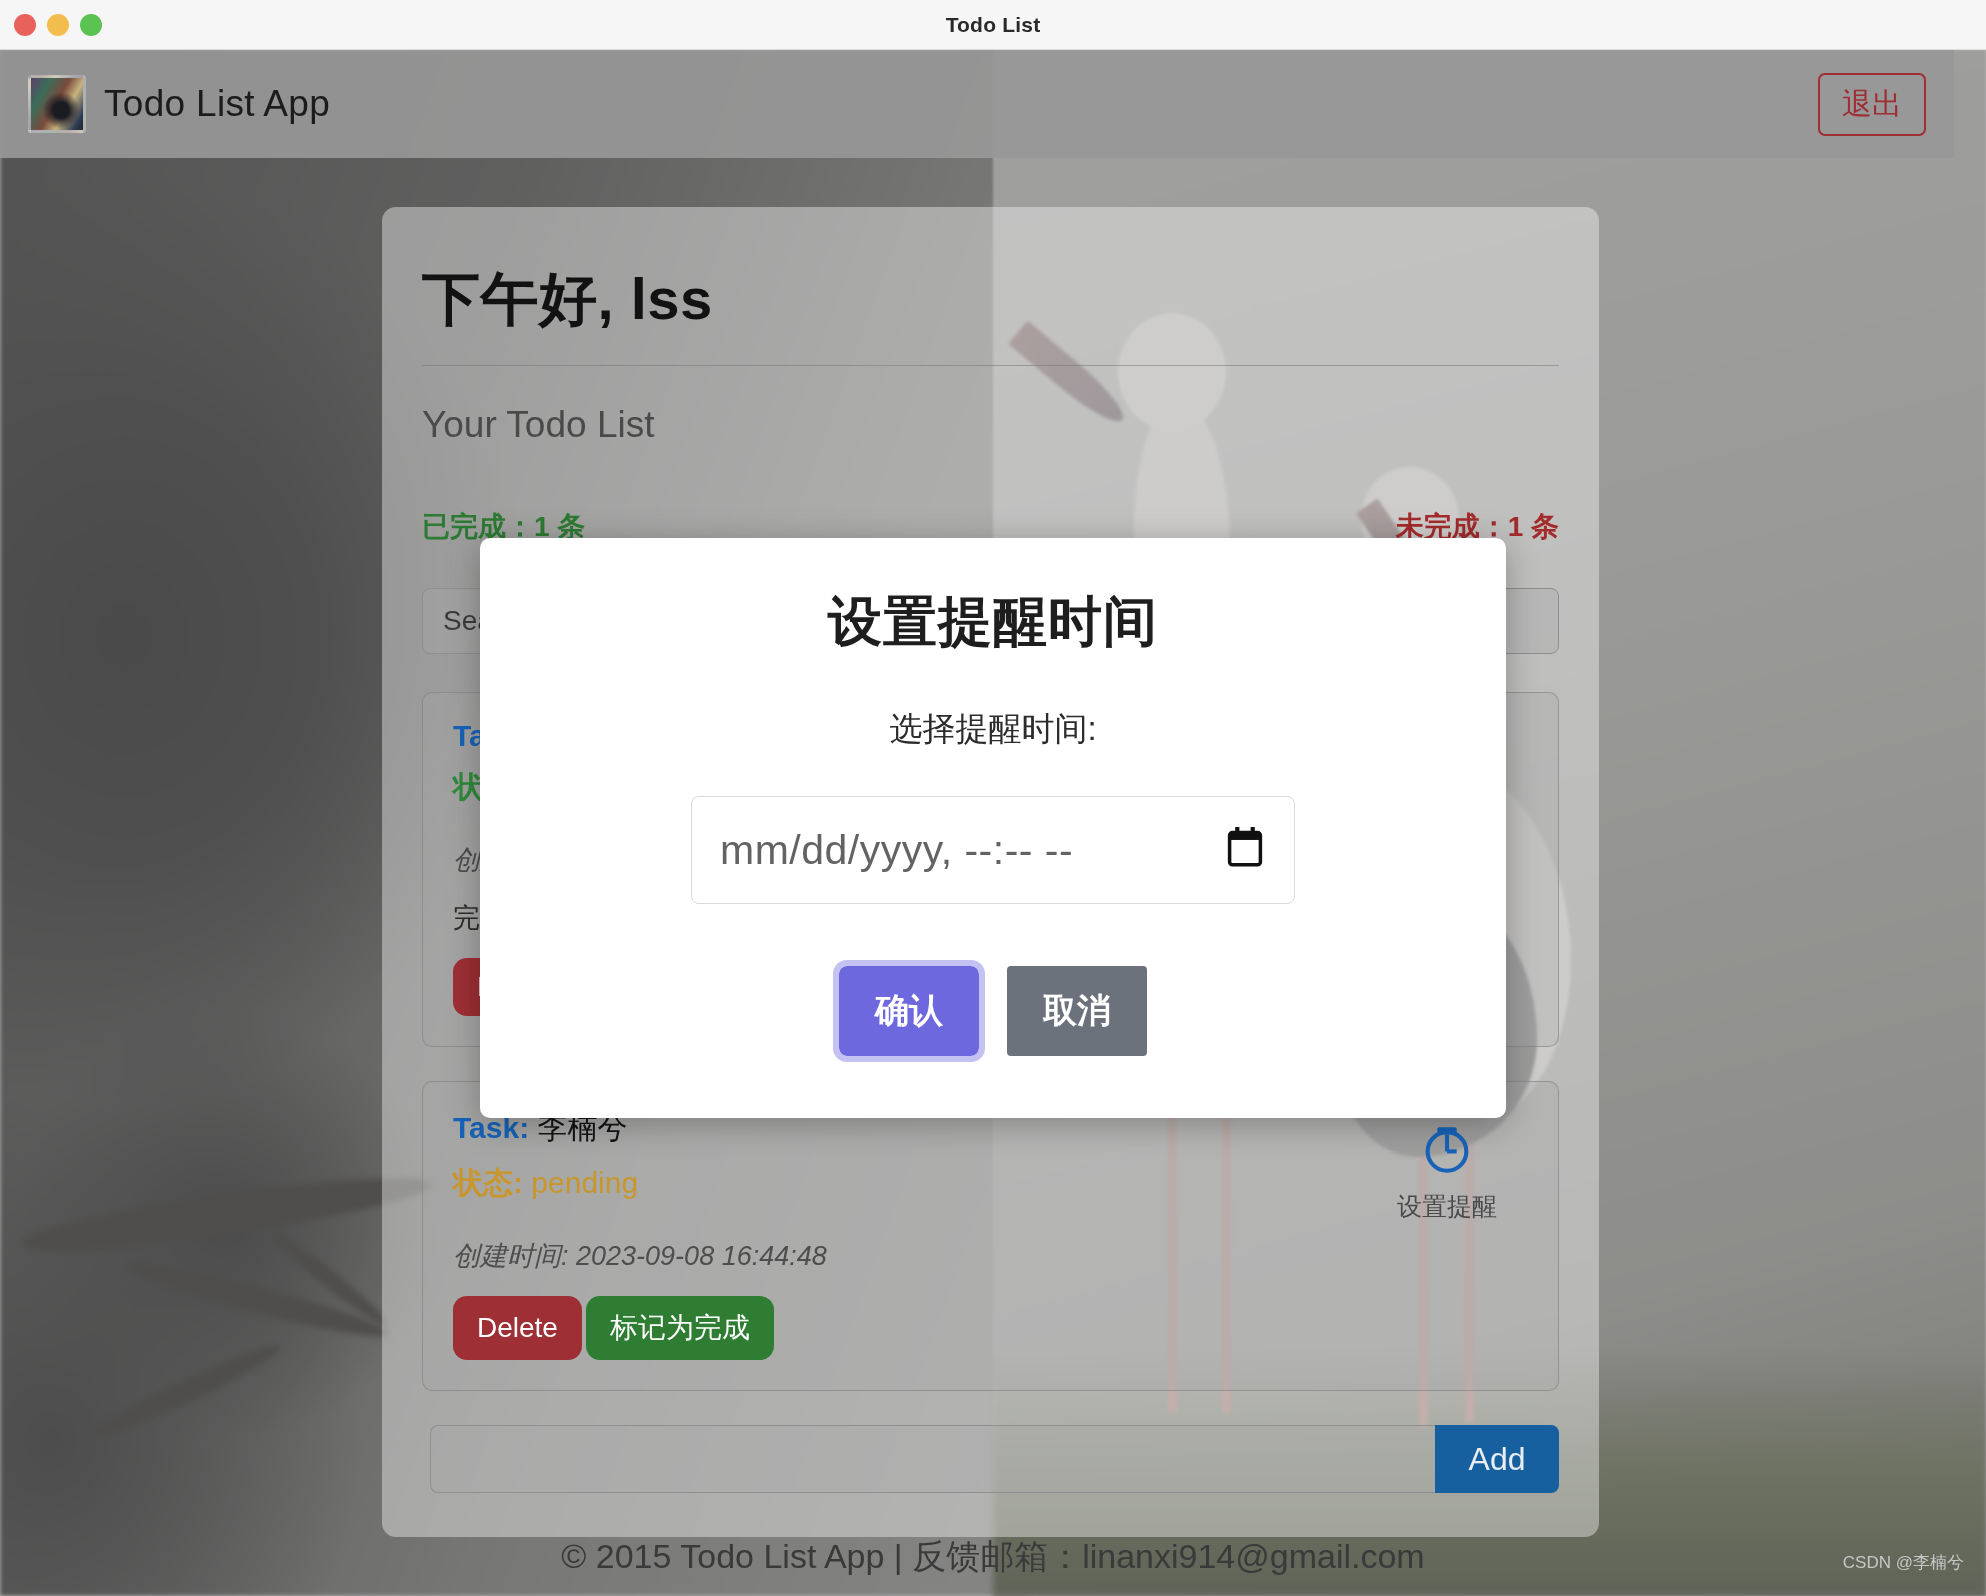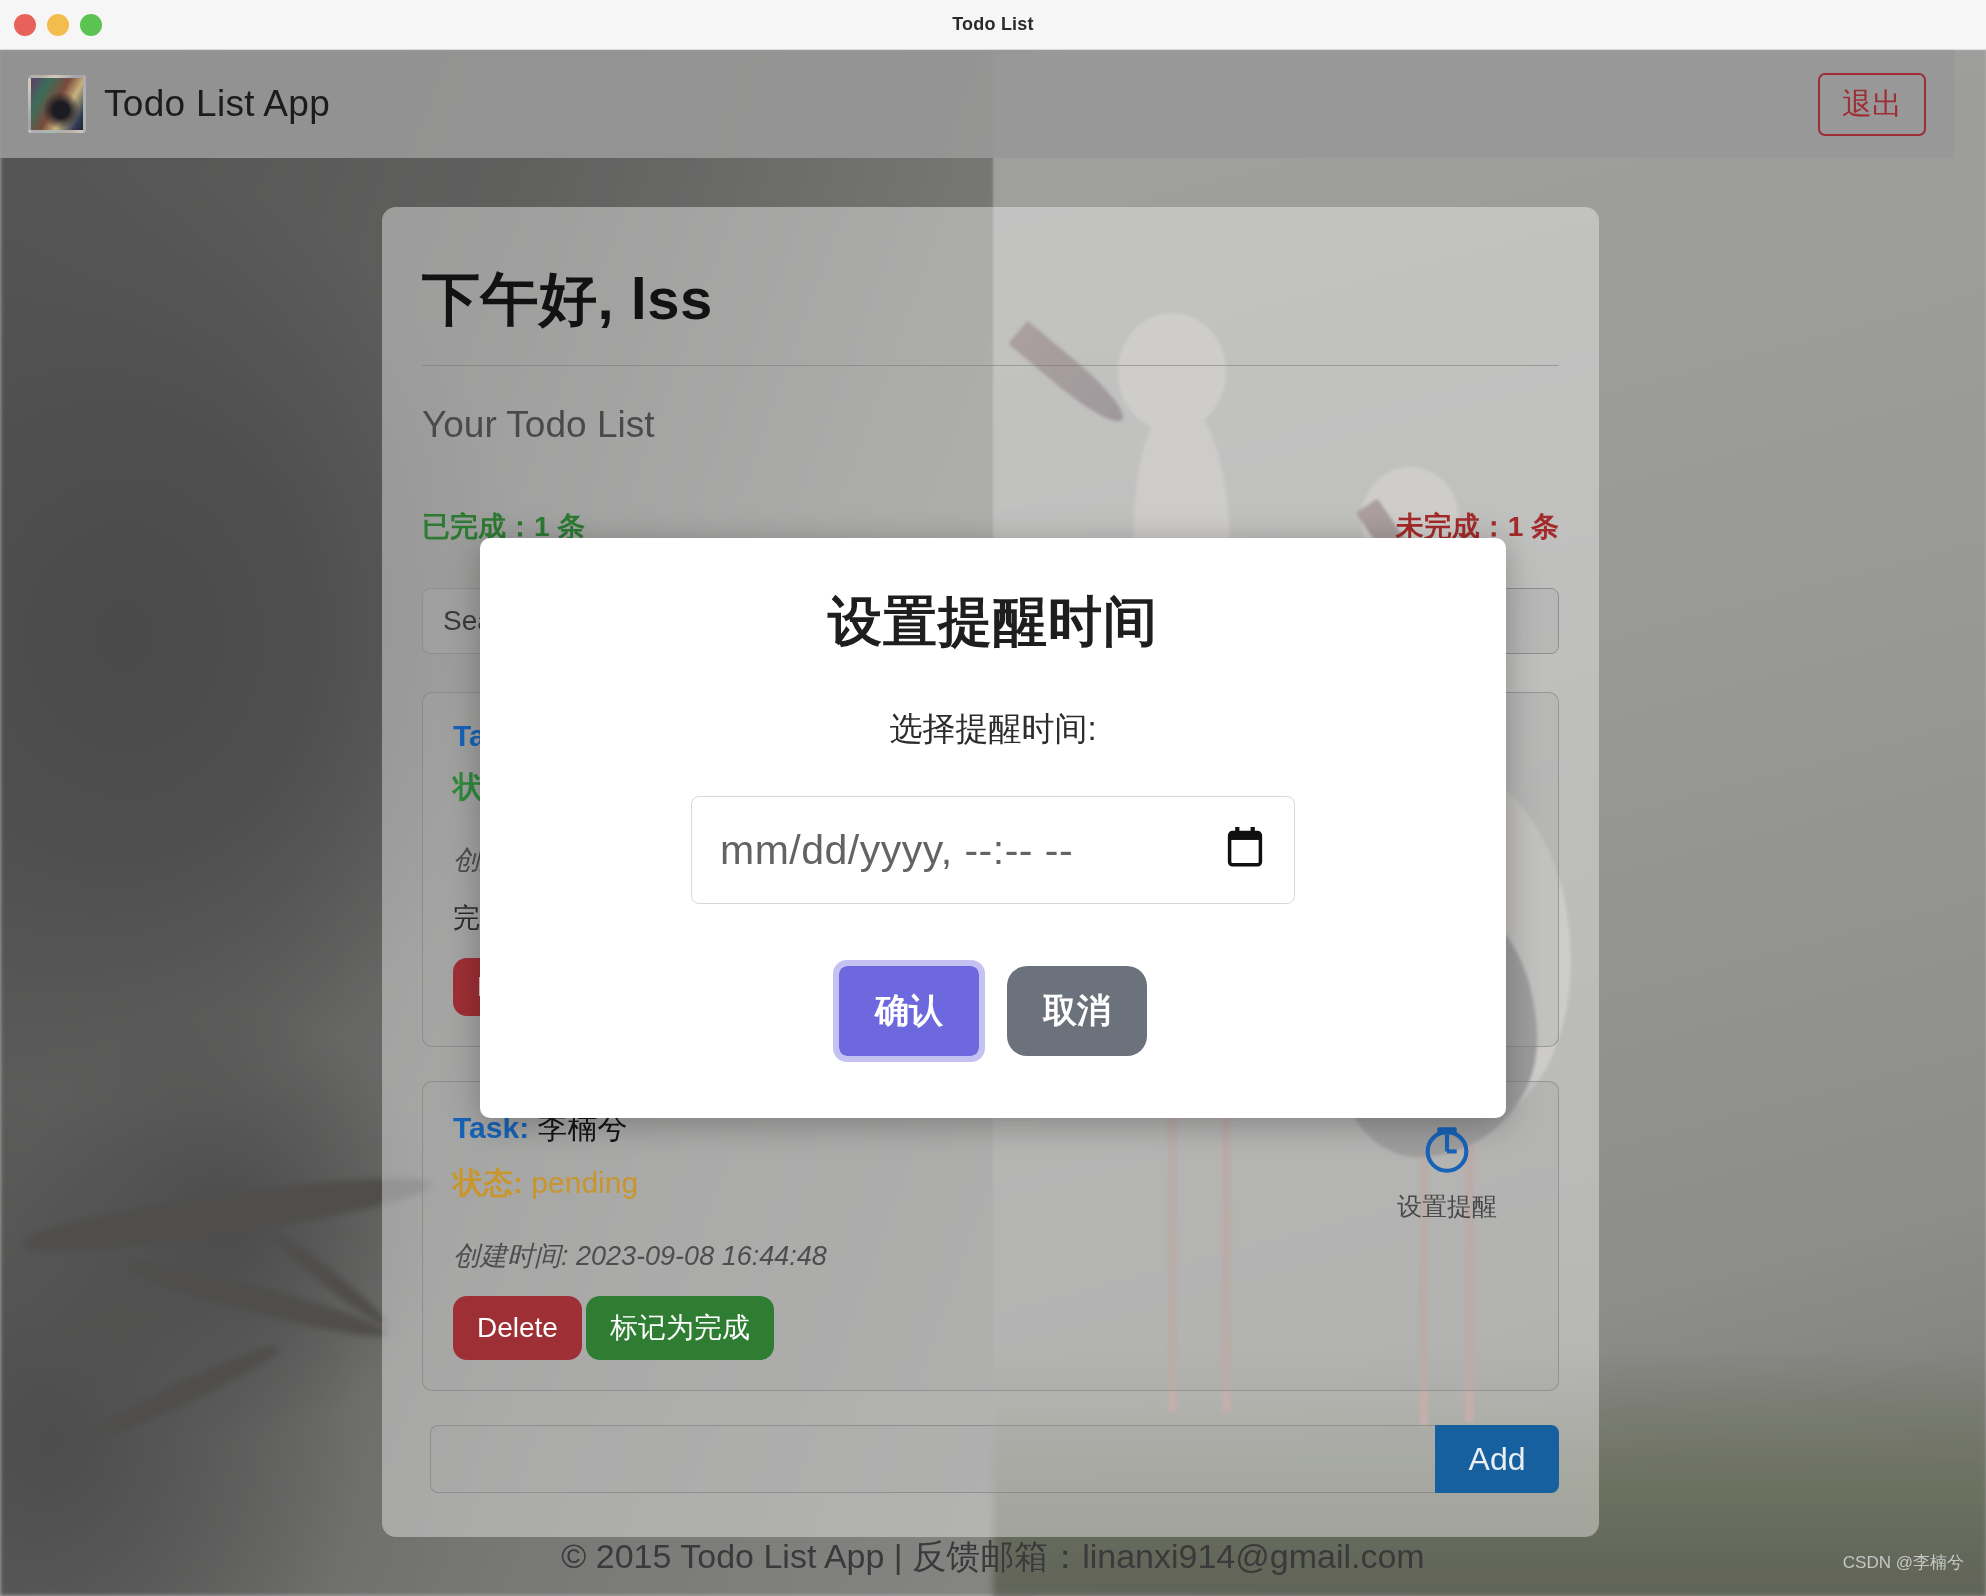--- a/index.html
+++ b/index.html
@@ -38,21 +38,21 @@
   }
   .light { width: 22px; height: 22px; border-radius: 50%; }
   .light.red    { background: #e8615a; }
   .light.yellow { background: #f2bd4c; }
   .light.green  { background: #5bc css; }
   .light.green  { background: #5cc council; }
   .light.green  { background: #5ac352; }
   .win-title {
     width: 100%;
     text-align: center;
-    font-size: 18px;
+    font-size: 21px;
     font-weight: bold;
     color: #2a2a2a;
     letter-spacing: .2px;
   }
 
   
   .bg-photo {
     position: absolute;
     top: 50px; left: 0;
     width: 1986px;
@@ -414,21 +414,21 @@
     font-weight: bold;
     padding: 22px 36px;
     cursor: pointer;
     outline: 6px solid #c4c1f3;
     font-family: "Liberation Sans", "DejaVu Sans", sans-serif;
   }
   .btn-cancel {
     background: #6c727b;
     color: #fff;
     border: none;
-    border-radius: 20px;
+    border-radius: 4px;
     font-size: 34px;
     font-weight: bold;
     padding: 22px 36px;
     cursor: pointer;
     font-family: "Liberation Sans", "DejaVu Sans", sans-serif;
   }
 </style>
 </head>
 <body>
 

